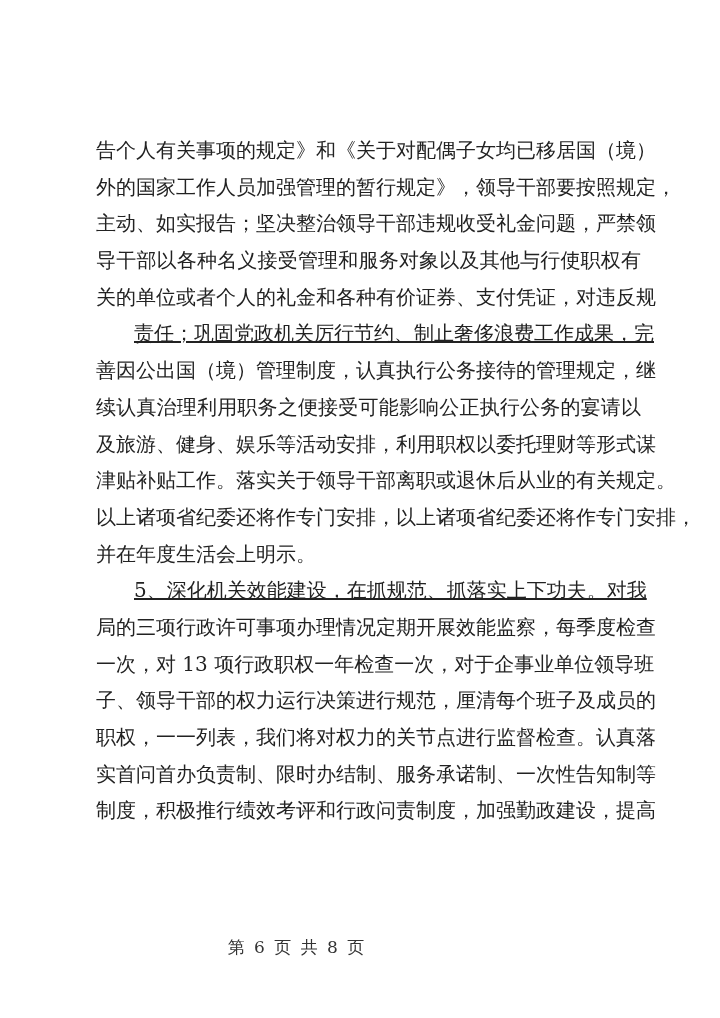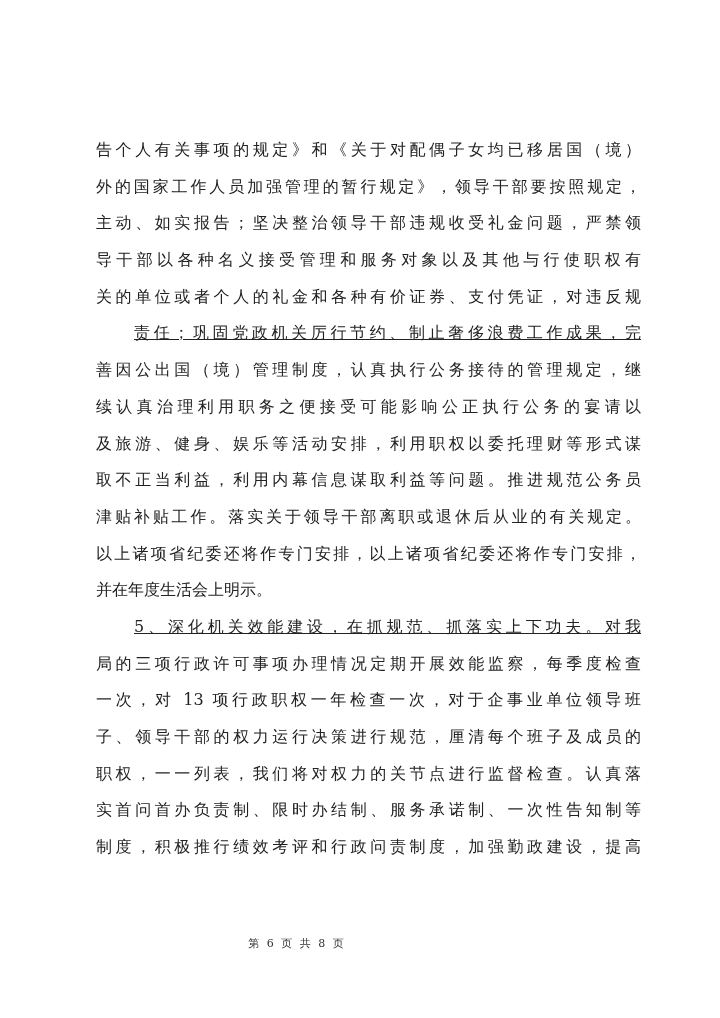--- a/index.html
+++ b/index.html
@@ -25,61 +25,60 @@
   }
   .body-text {
     position: absolute;
     left: 96px;
     top: 132px;
     width: 545px;
   }
   .line {
     height: 36.7px;
     line-height: 36.7px;
-    font-size: 16px;
+    font-size: 20px;
     white-space: nowrap;
     text-align: justify;
     text-align-last: justify;
     letter-spacing: 0px;
   }
   .line.last {
     text-align-last: left;
   }
   .line.indent {
     padding-left: 38px;
     text-decoration: underline;
   }
   .footer {
     position: absolute;
     left: 0;
     width: 592px;
     top: 936px;
     text-align: center;
-    font-size: 11px;
+    font-size: 17px;
     color: #333333;
     word-spacing: 4px;
   }
 </style>
 </head>
 <body>
 
 <div class="page">
   <div class="body-text">
 
     <div class="line">告个人有关事项的规定》和《关于对配偶子女均已移居国（境）</div>
     <div class="line">外的国家工作人员加强管理的暂行规定》，领导干部要按照规定，</div>
     <div class="line">主动、如实报告；坚决整治领导干部违规收受礼金问题，严禁领</div>
     <div class="line">导干部以各种名义接受管理和服务对象以及其他与行使职权有</div>
     <div class="line">关的单位或者个人的礼金和各种有价证券、支付凭证，对违反规</div>
 
     <div class="line indent">责任；巩固党政机关厉行节约、制止奢侈浪费工作成果，完</div>
     <div class="line">善因公出国（境）管理制度，认真执行公务接待的管理规定，继</div>
     <div class="line">续认真治理利用职务之便接受可能影响公正执行公务的宴请以</div>
     <div class="line">及旅游、健身、娱乐等活动安排，利用职权以委托理财等形式谋</div>
-    <div class="line">取不正当利益，利用内幕信息谋取利益等问题。推进规范公务员</div>
     <div class="line">津贴补贴工作。落实关于领导干部离职或退休后从业的有关规定。</div>
     <div class="line">以上诸项省纪委还将作专门安排，以上诸项省纪委还将作专门安排，</div>
     <div class="line last">并在年度生活会上明示。</div>
 
     <div class="line indent">5、深化机关效能建设，在抓规范、抓落实上下功夫。对我</div>
     <div class="line">局的三项行政许可事项办理情况定期开展效能监察，每季度检查</div>
     <div class="line">一次，对 13 项行政职权一年检查一次，对于企事业单位领导班</div>
     <div class="line">子、领导干部的权力运行决策进行规范，厘清每个班子及成员的</div>
     <div class="line">职权，一一列表，我们将对权力的关节点进行监督检查。认真落</div>
     <div class="line">实首问首办负责制、限时办结制、服务承诺制、一次性告知制等</div>

